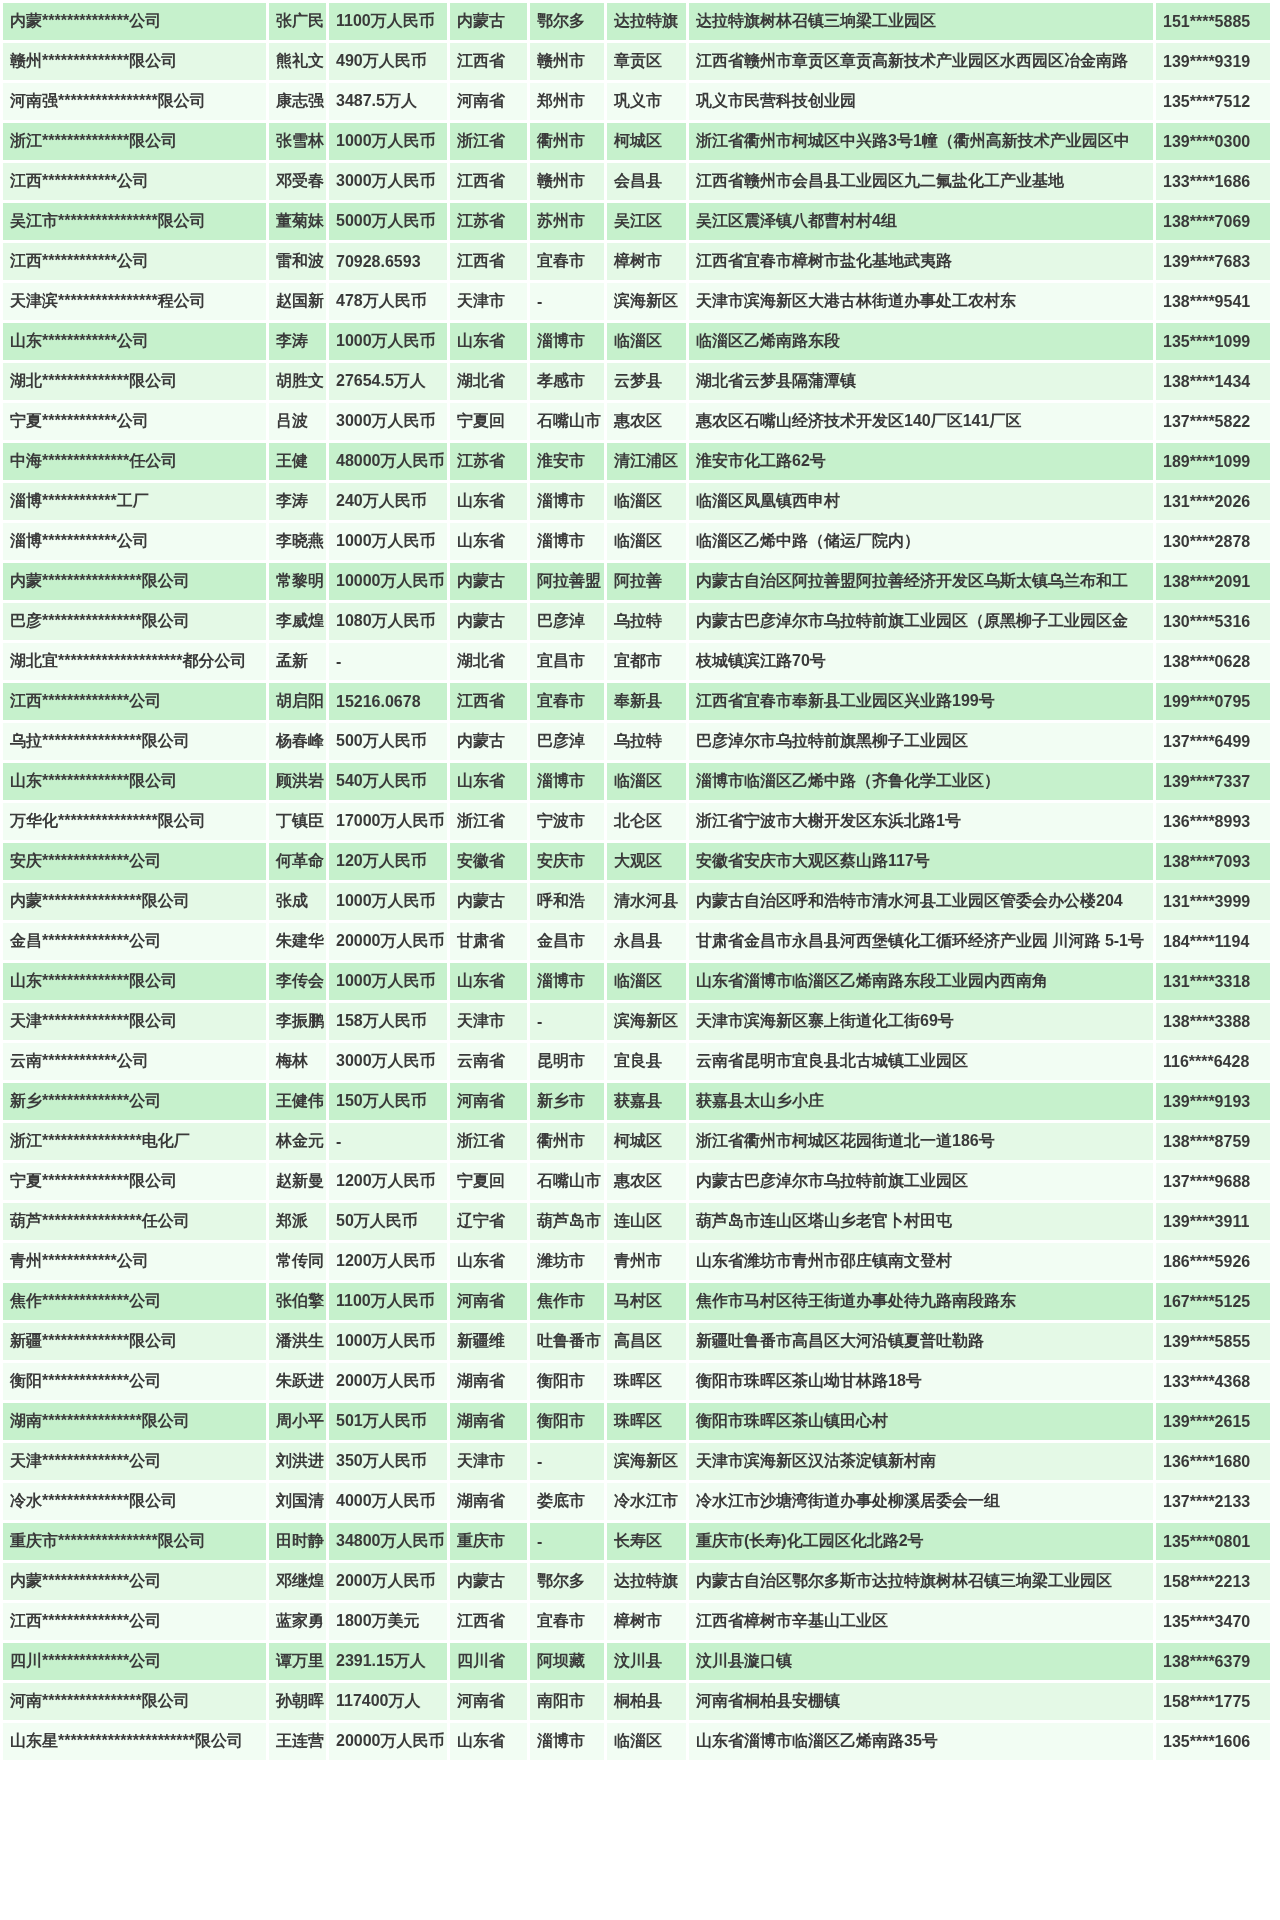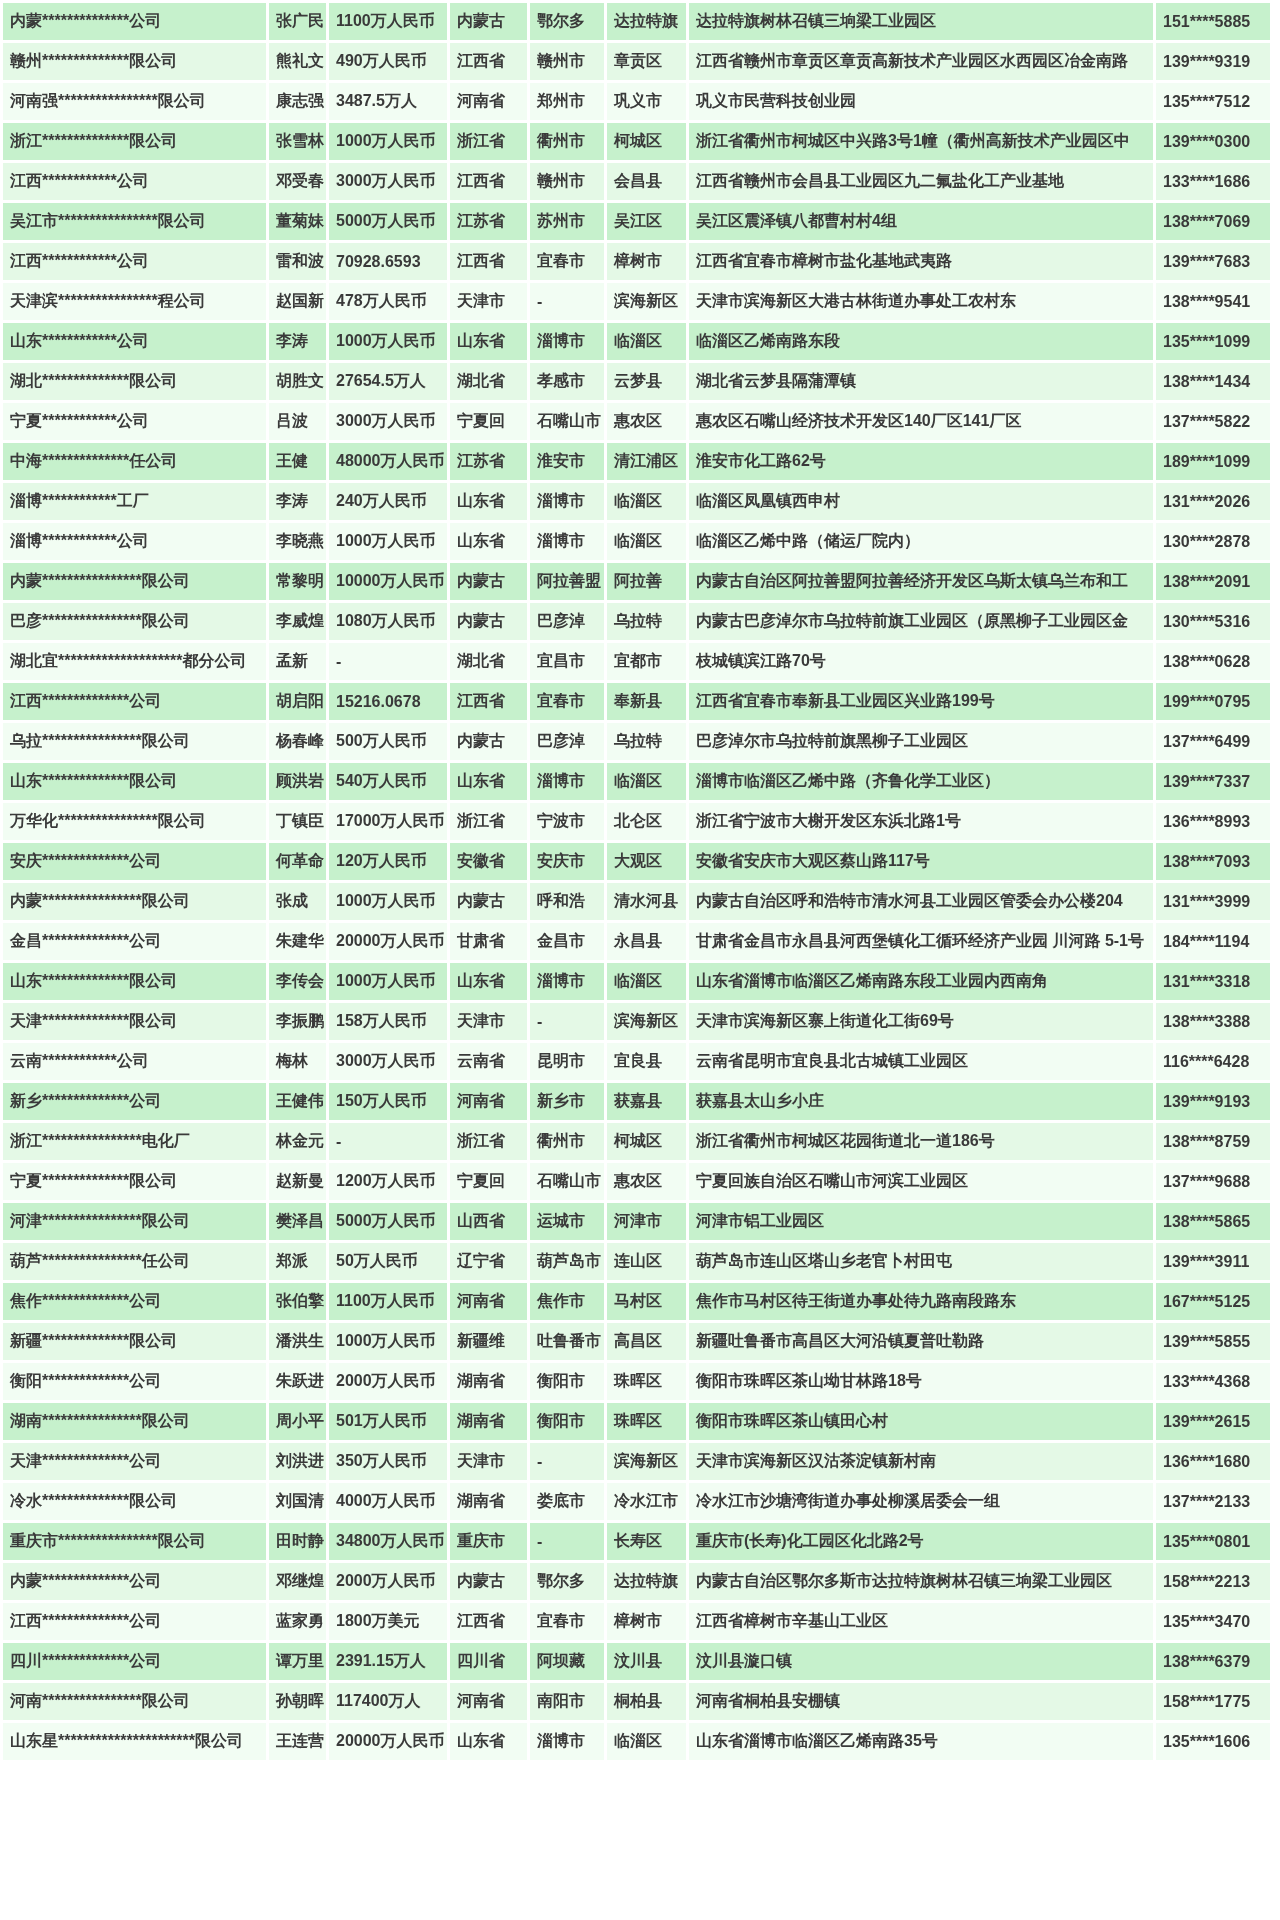--- a/index.html
+++ b/index.html
@@ -347,43 +347,43 @@
           <td>浙江省衢州市柯城区花园街道北一道186号</td>
           <td>138****8759</td>
         </tr>
         <tr class="row-c">
           <td>宁夏**************限公司</td>
           <td>赵新曼</td>
           <td>1200万人民币</td>
           <td>宁夏回</td>
           <td>石嘴山市</td>
           <td>惠农区</td>
-          <td>宁夏回族自治区石嘴山市河滨工业园区</td>
+          <td>内蒙古巴彦淖尔市乌拉特前旗工业园区</td>
           <td>137****9688</td>
-        </tr>
-        <tr class="row-a">
-          <td>河津****************限公司</td>
-          <td>樊泽昌</td>
-          <td>5000万人民币</td>
-          <td>山西省</td>
-          <td>运城市</td>
-          <td>河津市</td>
-          <td>河津市铝工业园区</td>
-          <td>138****5865</td>
         </tr>
         <tr class="row-b">
           <td>葫芦****************任公司</td>
           <td>郑派</td>
           <td>50万人民币</td>
           <td>辽宁省</td>
           <td>葫芦岛市</td>
           <td>连山区</td>
           <td>葫芦岛市连山区塔山乡老官卜村田屯</td>
           <td>139****3911</td>
         </tr>
+        <tr class="row-c">
+          <td>青州************公司</td>
+          <td>常传同</td>
+          <td>1200万人民币</td>
+          <td>山东省</td>
+          <td>潍坊市</td>
+          <td>青州市</td>
+          <td>山东省潍坊市青州市邵庄镇南文登村</td>
+          <td>186****5926</td>
+        </tr>
         <tr class="row-a">
           <td>焦作**************公司</td>
           <td>张伯擎</td>
           <td>1100万人民币</td>
           <td>河南省</td>
           <td>焦作市</td>
           <td>马村区</td>
           <td>焦作市马村区待王街道办事处待九路南段路东</td>
           <td>167****5125</td>
         </tr>

